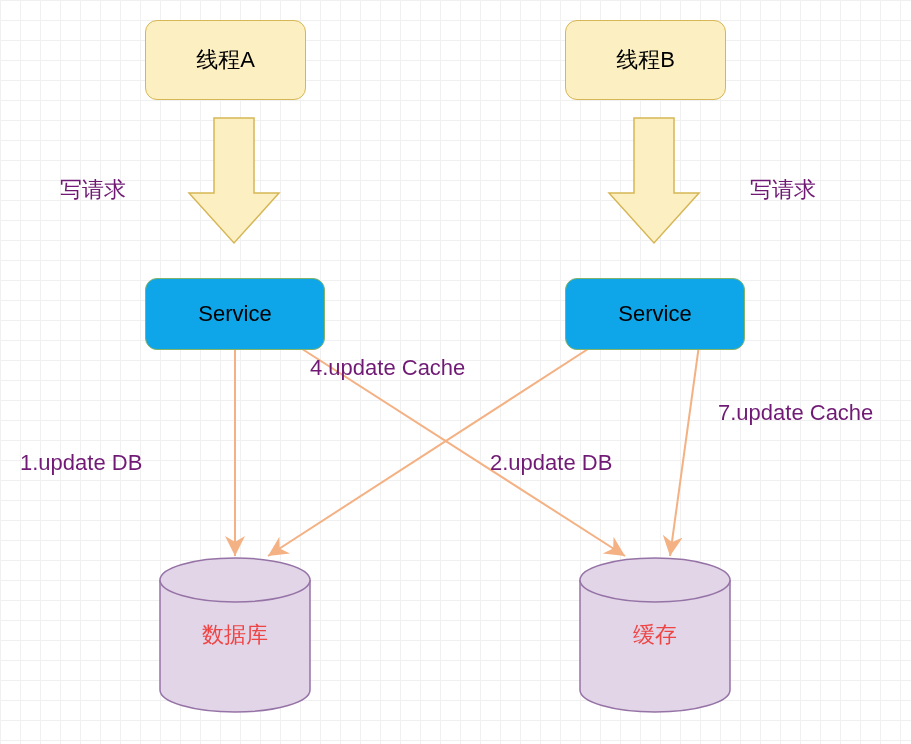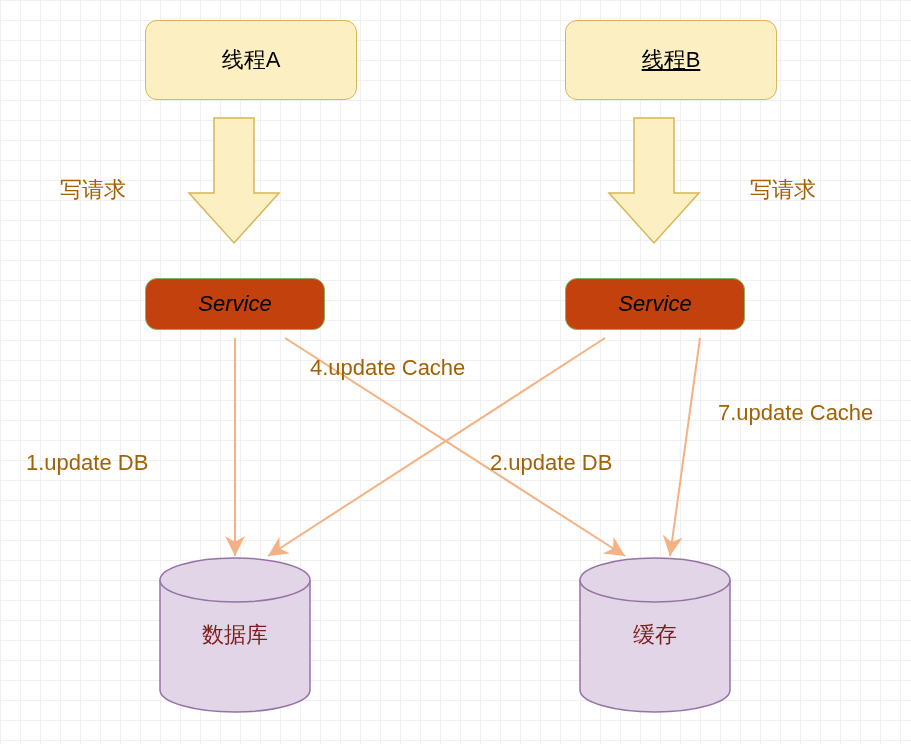--- a/index.html
+++ b/index.html
@@ -22,49 +22,48 @@
       border-radius: 12px;
       display: flex;
       align-items: center;
       justify-content: center;
       font-size: 22px;
       color: #000;
     }
     .thread-box {
       background-color: #fcf0c2;
       border: 1.5px solid #d6b656;
-      width: 212px;
+      width: 161px;
       height: 80px;
       align-items: center;
     }
     .service-box {
-      background-color: #c2410c;
+      background-color: #0ea5e9;
       border: 1.5px solid #82b366;
       width: 180px;
-      height: 52px;
-      font-style: italic;
+      height: 72px;
     }
     .label {
       position: absolute;
       font-size: 22px;
-      color: #a16207;
+      color: #701a75;
       white-space: nowrap;
     }
     .svg-layer {
       position: absolute;
       top: 0;
       left: 0;
       width: 911px;
       height: 744px;
       pointer-events: none;
     }
     .cylinder-label {
       position: absolute;
       font-size: 22px;
-      color: #7f1d1d;
+      color: #ef4444;
       text-align: center;
       width: 100%;
     }
   </style>
 </head>
 <body>
 
 <svg class="svg-layer">
   <defs>
     <marker id="arrowhead-orange" markerWidth="12" markerHeight="12" refX="10" refY="5" orient="auto">
@@ -96,37 +95,37 @@
 
   <line x1="700" y1="338" x2="670" y2="556" stroke="#f4b183" stroke-width="2" marker-end="url(#arrowhead-orange)"></line>
 
   <line x1="285" y1="338" x2="625" y2="556" stroke="#f4b183" stroke-width="2" marker-end="url(#arrowhead-orange)"></line>
 </svg>
 
 <div class="node-box thread-box" style="left:145px; top:20px;">
   <span>线程A</span>
 </div>
 
-<div class="node-box thread-box" style="left:565px; top:20px;text-decoration:underline;">
+<div class="node-box thread-box" style="left:565px; top:20px;">
   <span>线程B</span>
 </div>
 
 <div class="node-box service-box" style="left:145px; top:278px;">
   <span>Service</span>
 </div>
 
 <div class="node-box service-box" style="left:565px; top:278px;">
   <span>Service</span>
 </div>
 
 <div class="label" style="left:60px; top:175px;">写请求</div>
 
 <div class="label" style="left:750px; top:175px;">写请求</div>
 
-<div class="label" style="left:26px; top:450px;">1.update DB</div>
+<div class="label" style="left:20px; top:450px;">1.update DB</div>
 
 <div class="label" style="left:490px; top:450px;text-align:center;">2.update DB</div>
 
 <div class="label" style="left:718px; top:400px;">7.update Cache</div>
 
 <div class="label" style="left:310px; top:355px;text-align:right;">4.update Cache</div>
 
 <div style="position:absolute; left:160px; top:620px; width:150px; text-align:center;">
   <span class="cylinder-label" style="position:static;">数据库</span>
 </div>

